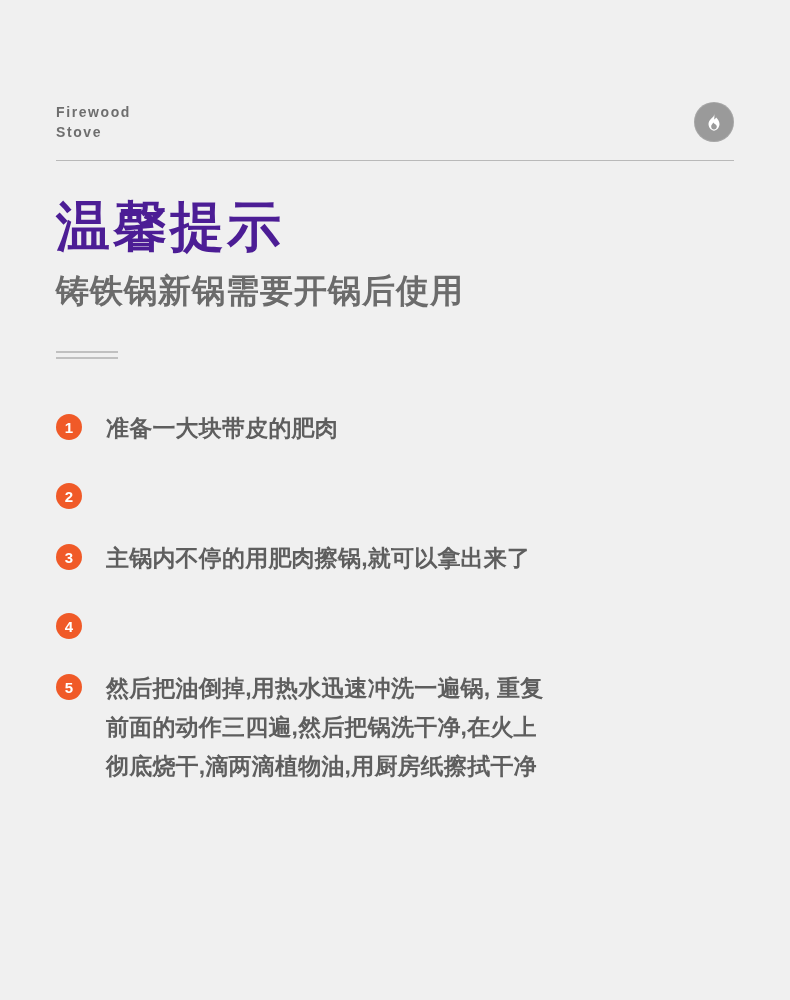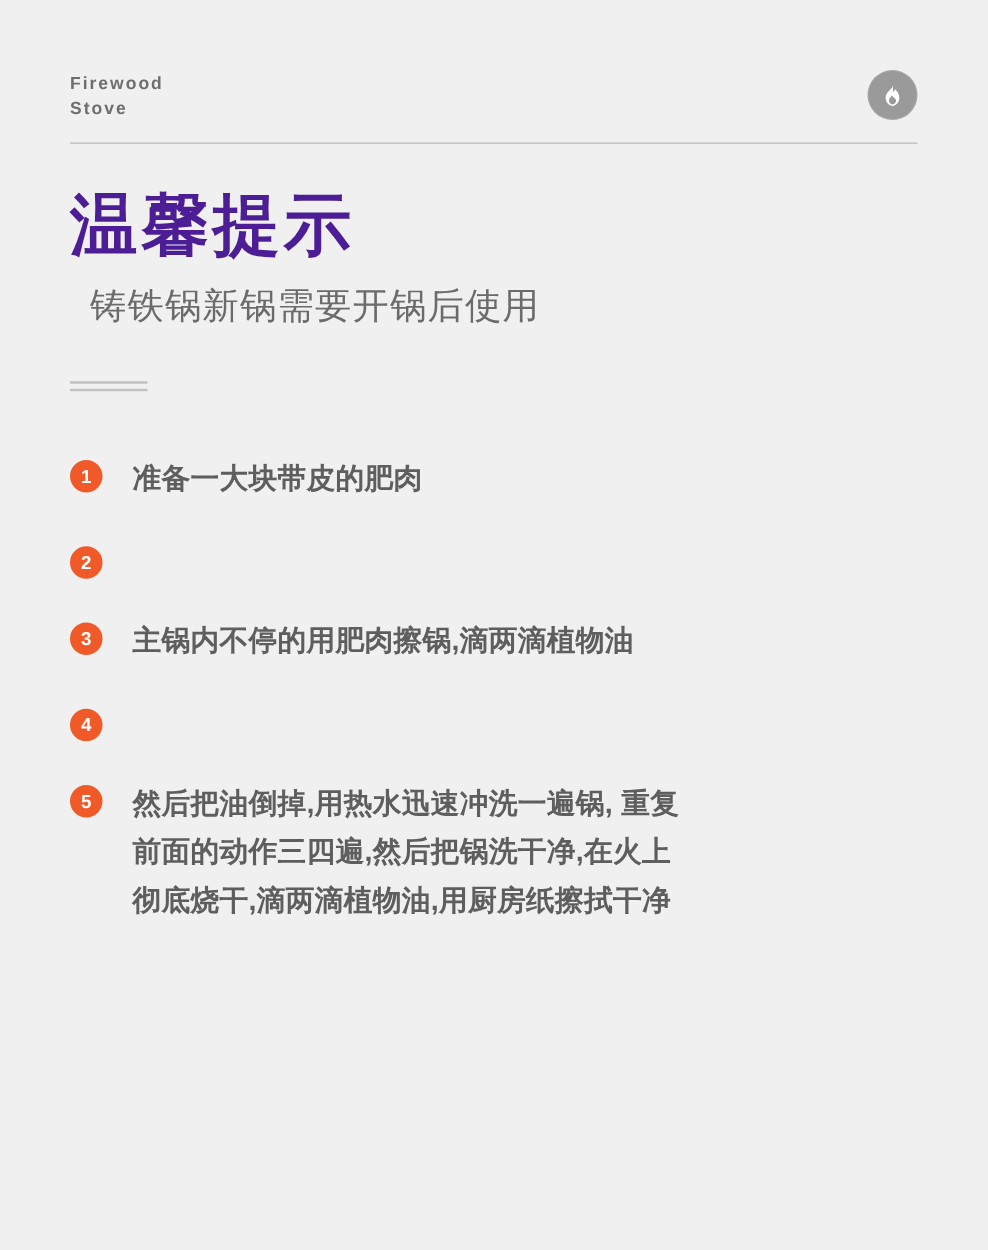--- a/index.html
+++ b/index.html
@@ -24,20 +24,21 @@
 
   
   .header {
     position: relative;
     display: flex;
     align-items: center;
     justify-content: space-between;
     padding-top: 56px;
     padding-bottom: 18px;
     border-bottom: 1px solid #b9b9b9;
+    margin-top: 46px;
   }
   .brand {
     font-size: 14px;
     line-height: 20px;
     letter-spacing: 1.6px;
     color: #6e6e6e;
     font-weight: 600;
   }
   .brand-line {
     display: block;
@@ -60,26 +61,26 @@
   }
   .main-title {
     font-size: 54px;
     line-height: 62px;
     font-weight: 700;
     color: #4c1d95;
     letter-spacing: 3px;
     margin: 0;
   }
   .sub-title {
-    font-size: 29px;
+    font-size: 33px;
     line-height: 40px;
-    font-weight: 400;
+    font-weight: 700;
     color: #6b6b6b;
     letter-spacing: 1px;
-    margin: 14px 0 0 16px;
+    margin: 14px 0 0 0;
   }
   .divider {
     margin-top: 40px;
     width: 62px;
     height: 0;
     border-top: 2px solid #c0c0c0;
     border-bottom: 2px solid #c0c0c0;
     height: 4px;
   }
 
@@ -146,21 +147,21 @@
       <div class="step-num">1</div>
       <div class="step-text">准备一大块带皮的肥肉</div>
     </div>
 
     <div class="step">
       <div class="step-num">2</div>
     </div>
 
     <div class="step">
       <div class="step-num">3</div>
-      <div class="step-text">主锅内不停的用肥肉擦锅,滴两滴植物油</div>
+      <div class="step-text">主锅内不停的用肥肉擦锅,就可以拿出来了</div>
     </div>
 
     <div class="step">
       <div class="step-num">4</div>
     </div>
 
     <div class="step">
       <div class="step-num">5</div>
       <div class="step-text">然后把油倒掉,用热水迅速冲洗一遍锅, 重复
 前面的动作三四遍,然后把锅洗干净,在火上

